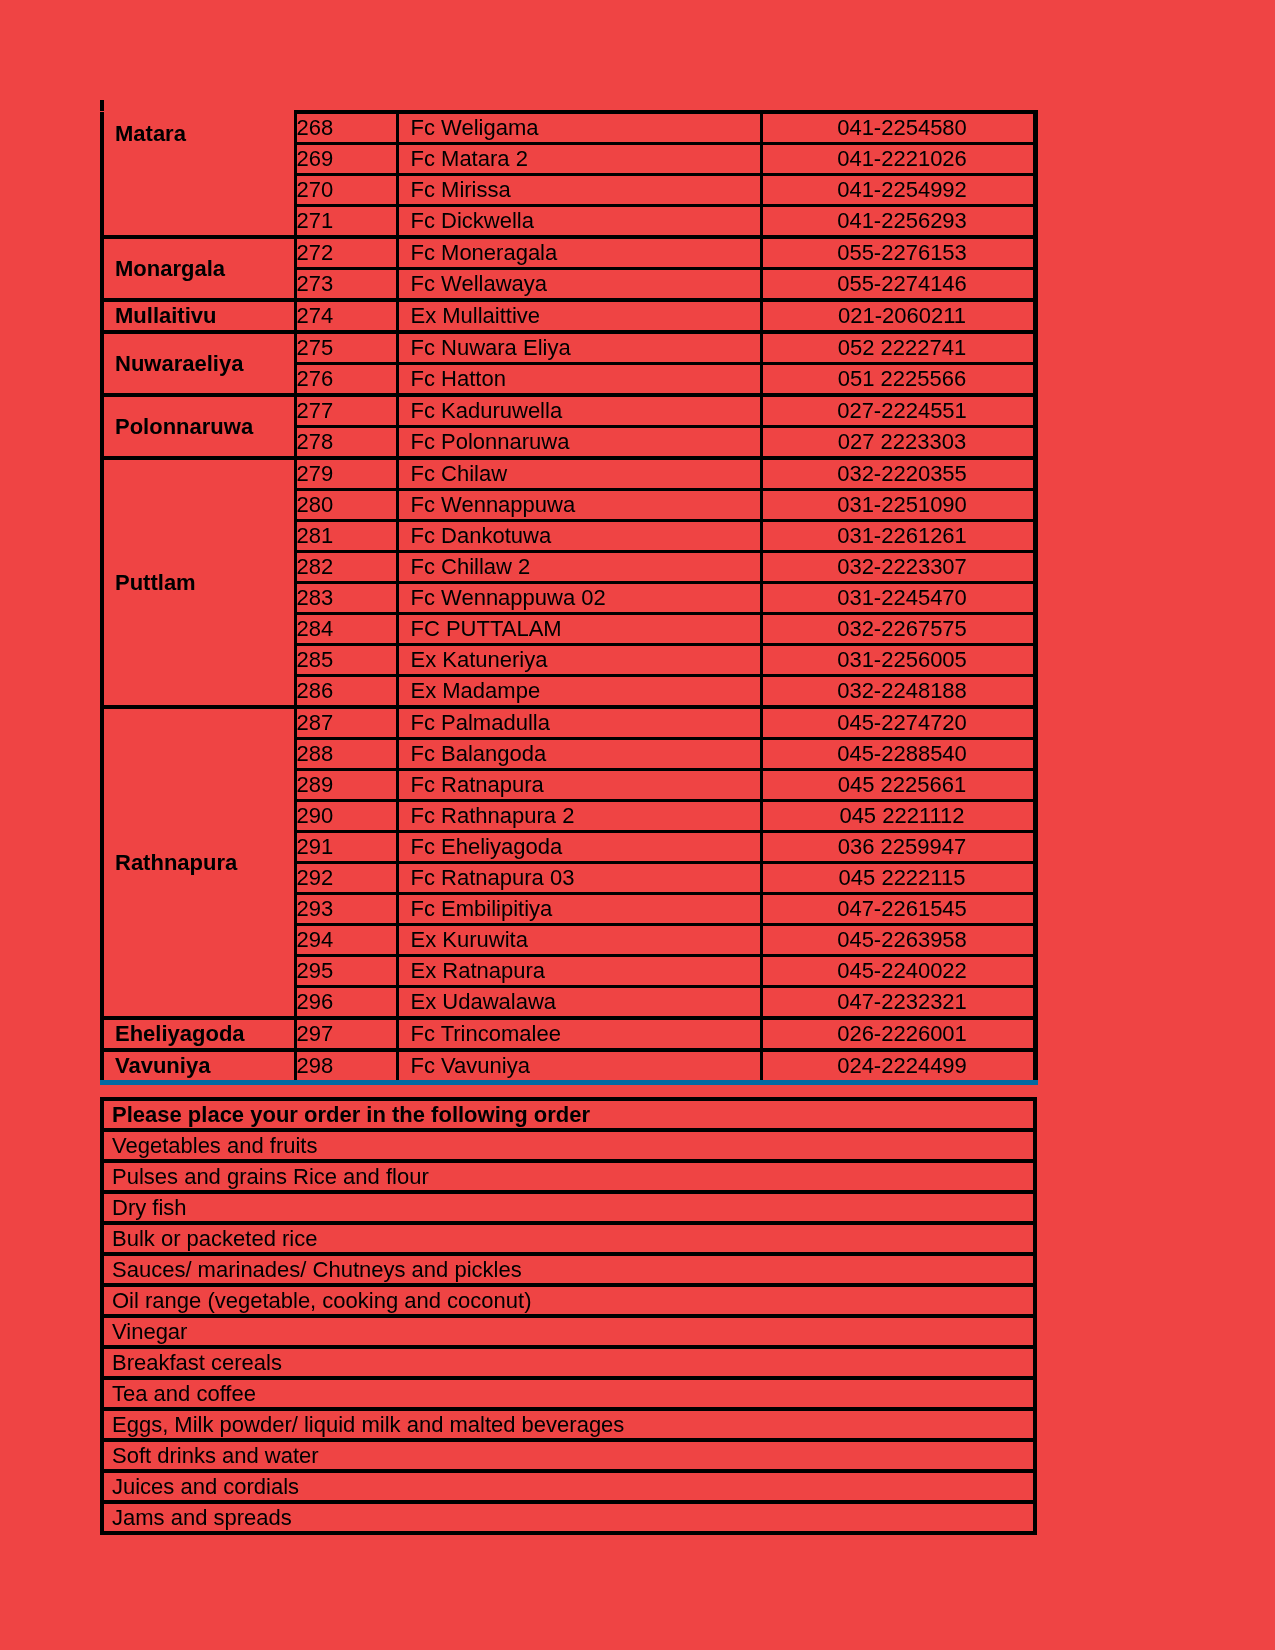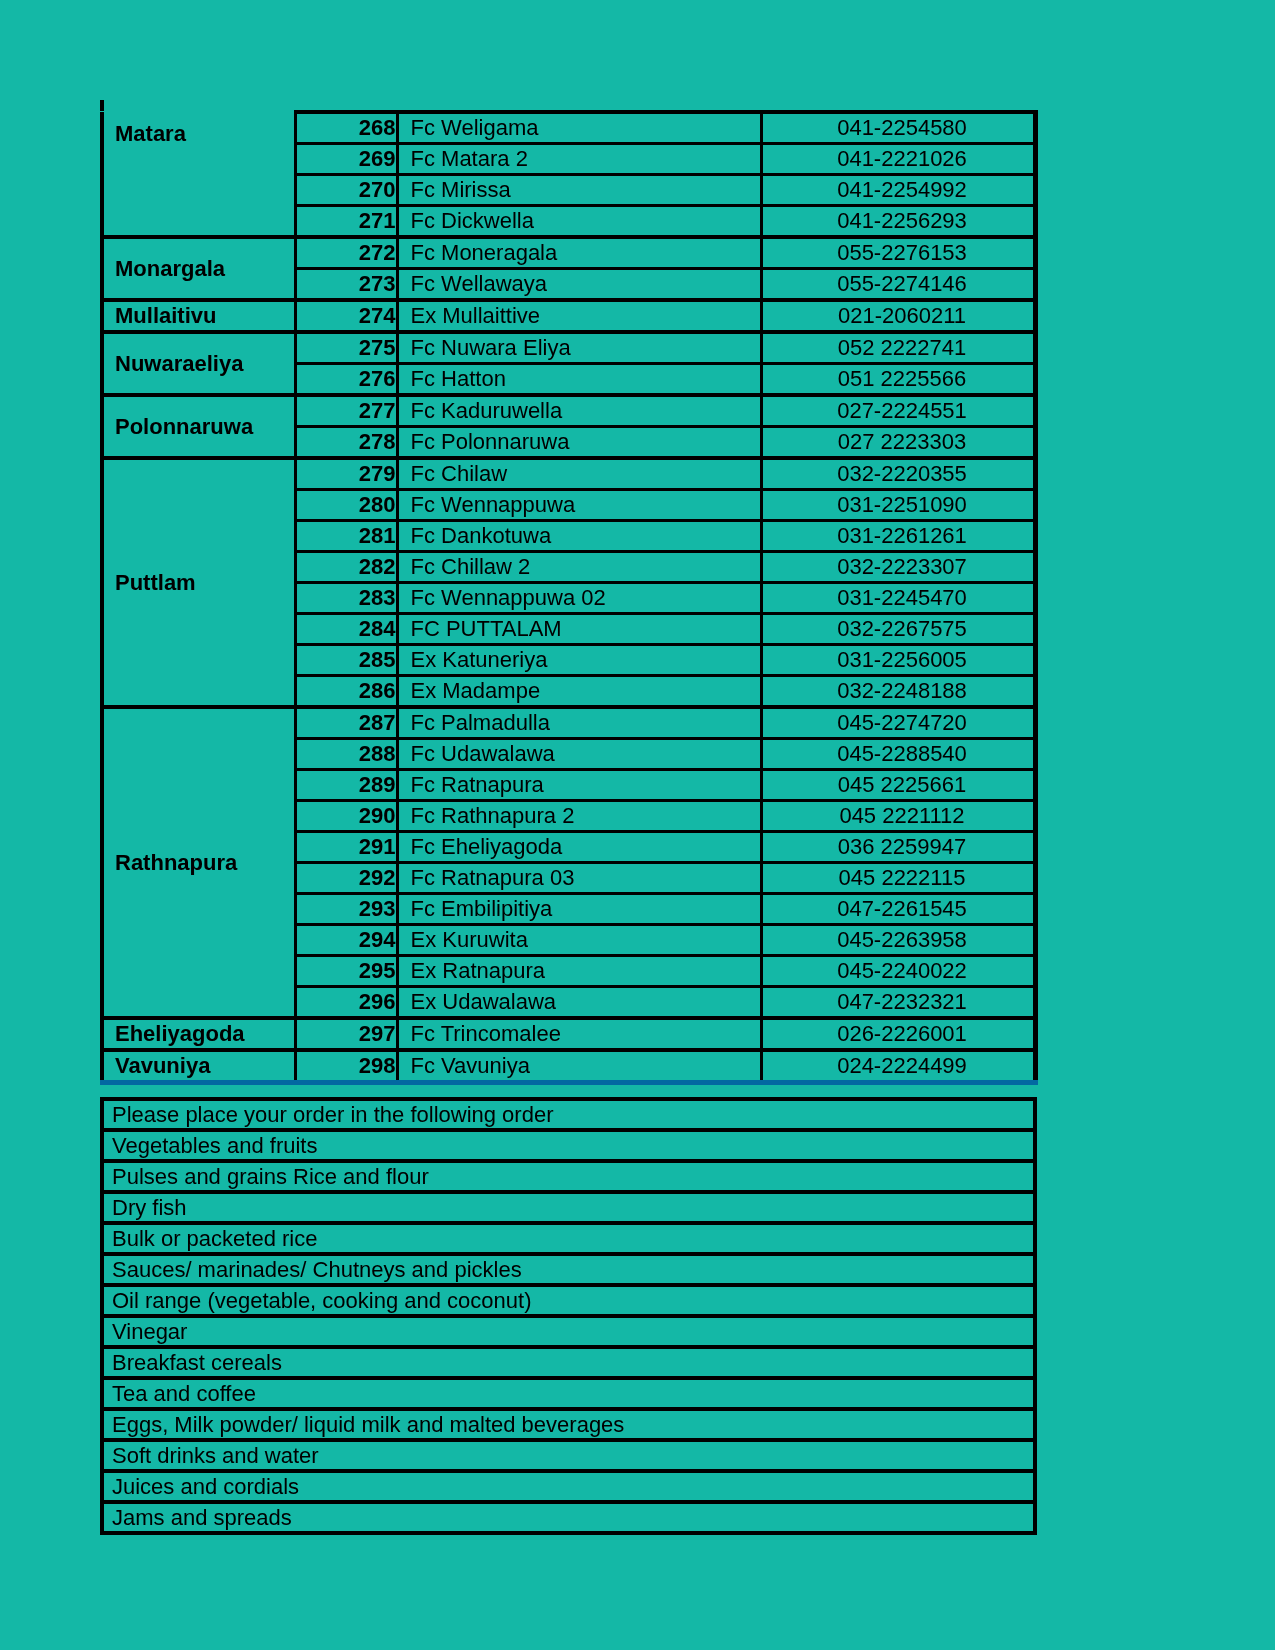--- a/index.html
+++ b/index.html
@@ -11,21 +11,21 @@
     height: 1650px;
     position: relative;
     background: #ffffff;
     font-family: "Liberation Sans", sans-serif;
     color: #000000;
     -webkit-font-smoothing: antialiased;
   }
   .page {
     position: absolute;
     inset: 0;
-    background: #14b8a6;
+    background: #ef4444;
   }
 
   
   .left-stub {
     position: absolute;
     left: 100px;
     top: 100px;
     width: 4px;
     height: 11px;
     background: #000000;
@@ -54,22 +54,21 @@
     font-weight: bold;
     border-left: 4px solid #000000;
     padding-left: 11px;
   }
   #dir-table td.district.continued {
     border-top: none;
     vertical-align: top;
     padding-top: 8px;
   }
   #dir-table td.rowno {
-    text-align: right;
-    font-weight: bold;
+    text-align: left;
   }
   #dir-table td.fname {
     padding-left: 12px;
     margin-top: 16px;
   }
   #dir-table td.phone {
     padding-left: 9px;
     border-right: 5px solid #000000;
     text-align: center;
   }
@@ -97,21 +96,21 @@
     border: 4px solid #000000;
     height: 27px;
     font-size: 22px;
     line-height: 27px;
     padding: 0 0 0 8px;
     overflow: hidden;
     white-space: nowrap;
     vertical-align: middle;
   }
   #order-table tr.header-row td {
-    font-weight: normal;
+    font-weight: bold;
   }
 </style>
 </head>
 <body>
 
 <div class="page">
 
   <div class="left-stub"></div>
 
   <table id="dir-table">
@@ -224,21 +223,21 @@
           <td class="phone">032-2248188</td>
         </tr>
         <tr class="group-start">
           <td class="district" rowspan="10">Rathnapura</td>
           <td class="rowno">287</td>
           <td class="fname">Fc Palmadulla</td>
           <td class="phone">045-2274720</td>
         </tr>
         <tr>
           <td class="rowno">288</td>
-          <td class="fname">Fc Udawalawa</td>
+          <td class="fname">Fc Balangoda</td>
           <td class="phone">045-2288540</td>
         </tr>
         <tr>
           <td class="rowno">289</td>
           <td class="fname">Fc Ratnapura</td>
           <td class="phone">045 2225661</td>
         </tr>
         <tr>
           <td class="rowno">290</td>
           <td class="fname">Fc Rathnapura 2</td>

